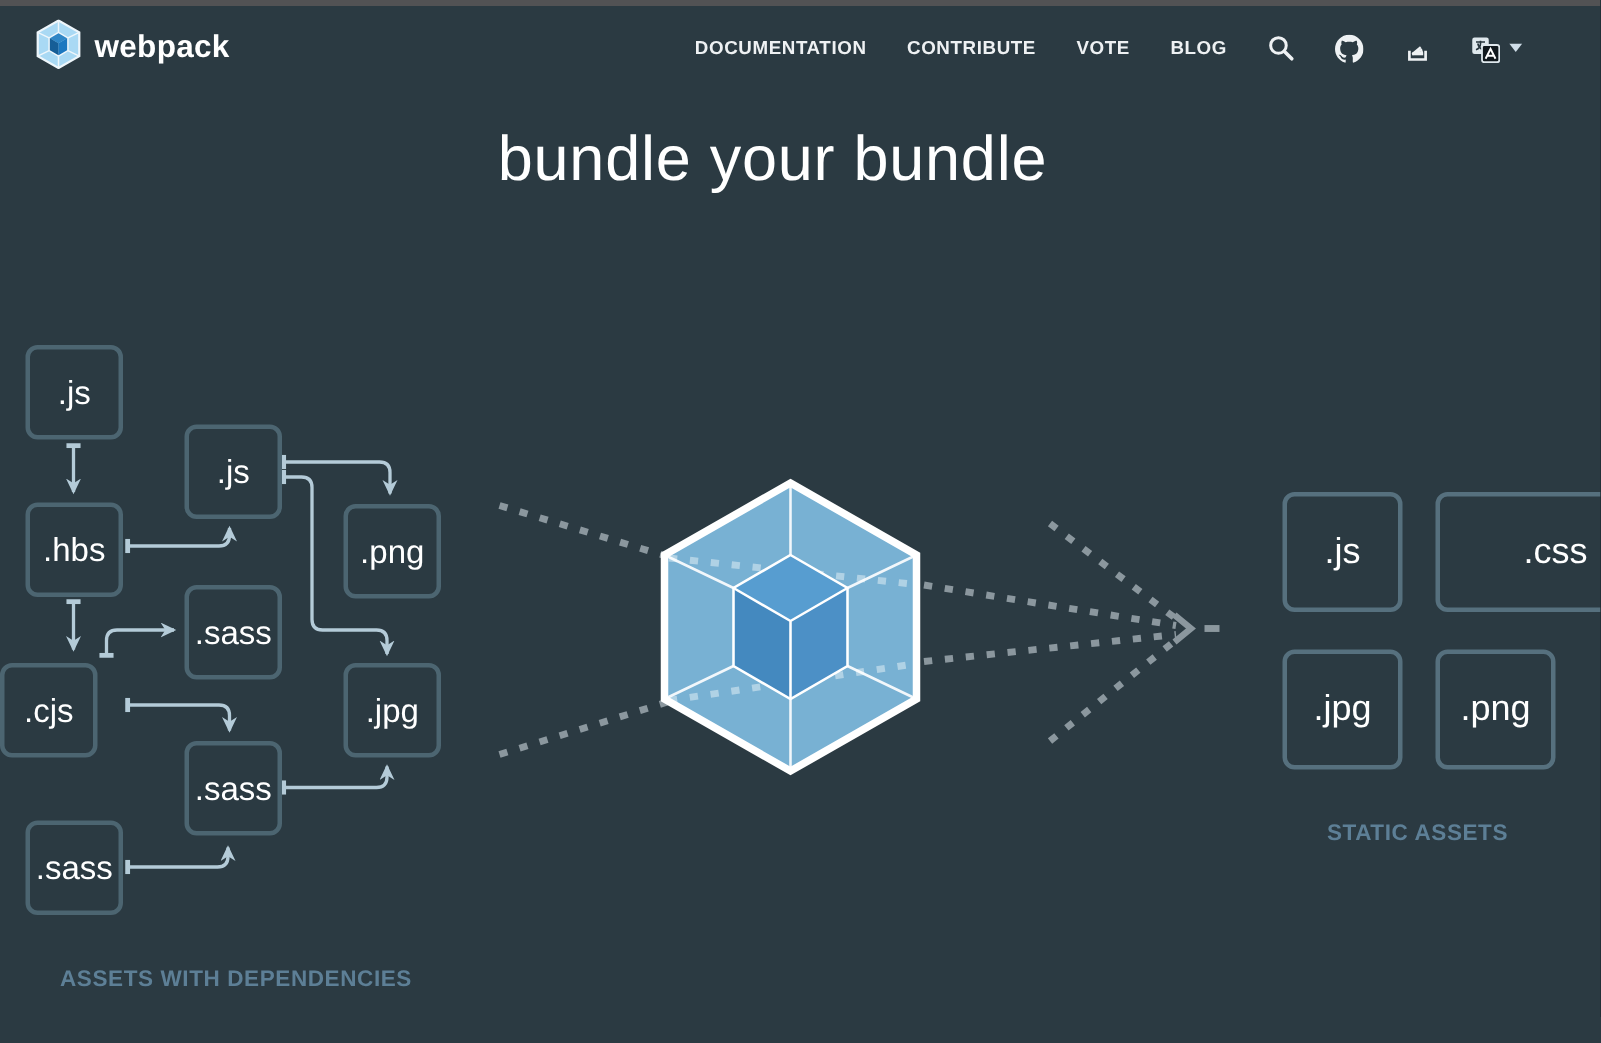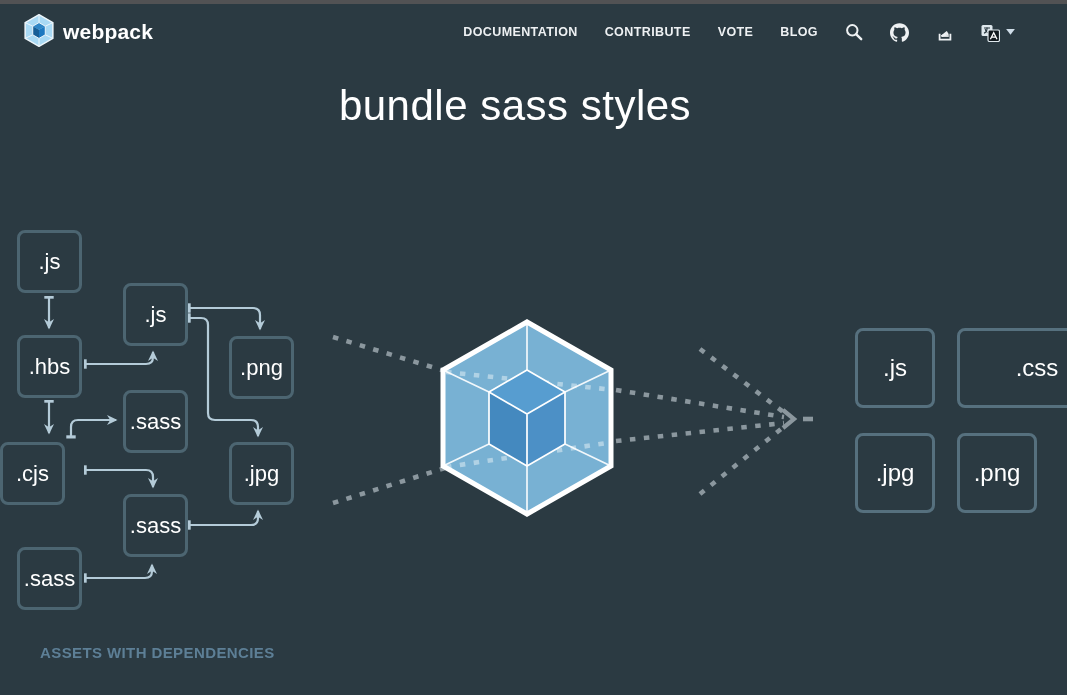--- a/index.html
+++ b/index.html
@@ -131,21 +131,21 @@
         </span>
         <span class="nav-icon">
           <svg width="9" height="7" viewBox="0 0 10 8">
             <polygon points="0,0 10,0 5,6.5" fill="#cfdde8"></polygon>
           </svg>
         </span>
       </span>
     </div>
   </div>
 
-  <div class="hero-title">bundle sass styles</div>
+  <div class="hero-title">bundle your bundle</div>
 
   <svg class="diagram-svg" width="1067" height="695" viewBox="0 0 1067 695">
     <defs>
       <marker id="ah" markerWidth="12" markerHeight="12" refX="9" refY="5" orient="auto" markerUnits="userSpaceOnUse">
         <path d="M0,0 L10.5,5 L0,10 L3.2,5 Z" fill="#b4cbd8"></path>
       </marker>
       <marker id="nub" markerWidth="10" markerHeight="12" refX="1.5" refY="5.5" orient="auto" markerUnits="userSpaceOnUse">
         <rect x="0" y="0.8" width="3.2" height="9.4" fill="#b4cbd8"></rect>
       </marker>
       <clipPath id="hexclip">
@@ -227,13 +227,14 @@
   <div class="abox r2">
       <span>.css</span>
     </div>
   <div class="abox r3">
       <span>.jpg</span>
     </div>
   <div class="abox r4">
       <span>.png</span>
     </div>
 
+  <div class="section-label assets-label">STATIC ASSETS</div>
 </div>
 
 </body></html>

